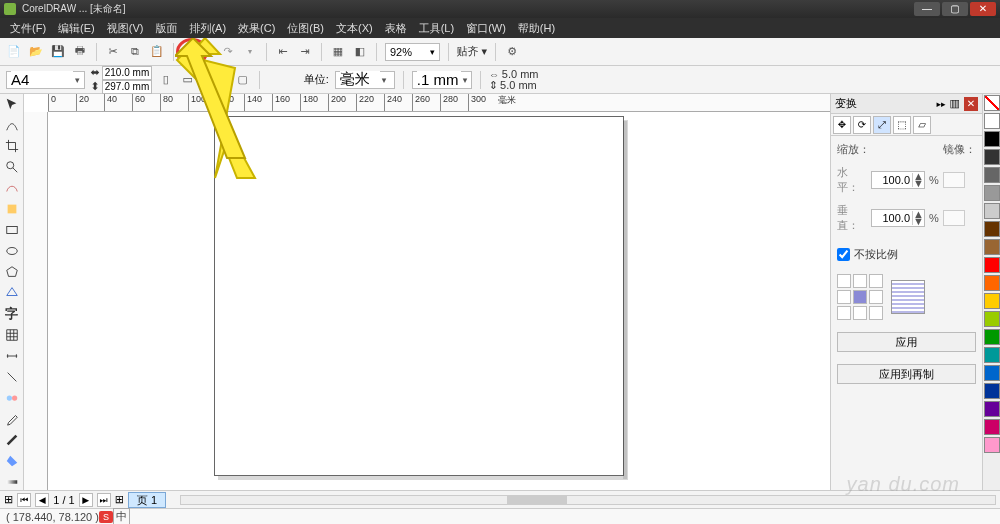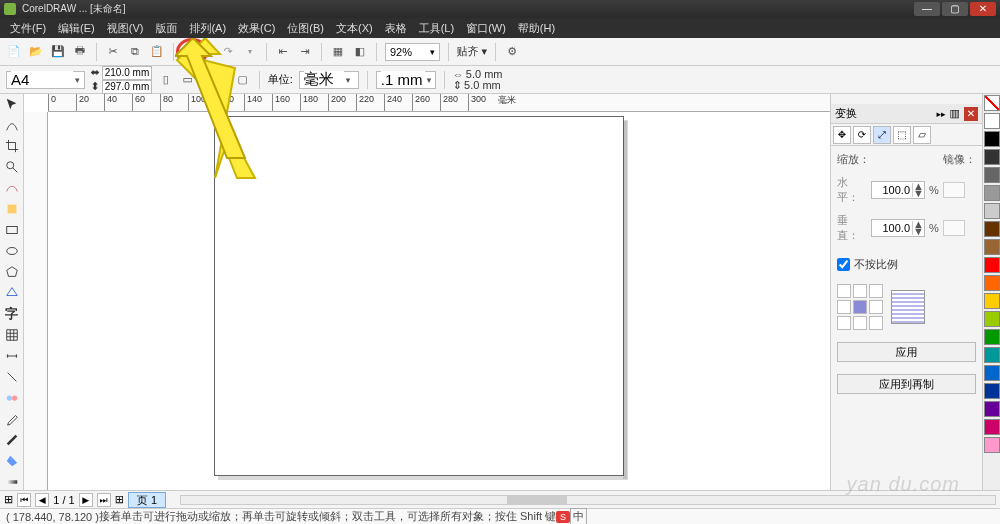--- a/index.html
+++ b/index.html
@@ -20,34 +20,34 @@
 .zoom-box{display:flex;align-items:center;border:1px solid #bbb;padding:0 4px;height:18px;background:#fff;}
 .zoom-box input{border:none;width:40px;font-size:11px;outline:none;}
 .snap-label{font-size:11px;color:#333;}
 .toolbar2{height:28px;background:#f4f4f4;border-bottom:1px solid #ccc;display:flex;align-items:center;padding:0 6px;gap:6px;}
 .combo{display:flex;align-items:center;border:1px solid #bbb;background:#fff;height:18px;padding:0 4px;}
 .combo input{border:none;width:62px;outline:none;font-size:15px;}
 .combo .arr{font-size:9px;color:#555;margin-left:2px;}
 .dim-group{display:flex;flex-direction:column;font-size:10px;line-height:11px;color:#333;}
 .dim-row{display:flex;align-items:center;gap:2px;}
 .small-input{border:1px solid #bbb;width:50px;height:14px;font-size:10px;padding:0 2px;}
-.unit-label{font-size:11px;}
+.unit-label{font-size:11px;margin-left:36px;}
 .workarea{position:absolute;top:94px;left:0;right:0;bottom:34px;display:flex;}
 .tools-left{width:24px;background:#f4f4f4;border-right:1px solid #ccc;display:flex;flex-direction:column;align-items:center;padding-top:2px;gap:4px;}
 .tool{width:18px;height:18px;display:flex;align-items:center;justify-content:center;color:#444;}
 .tool svg{width:14px;height:14px;}
 .canvas-zone{flex:1;position:relative;background:#fff;overflow:hidden;}
 .ruler-h{position:absolute;top:0;left:24px;right:0;height:18px;background:#fafafa;border-bottom:1px solid #aaa;display:flex;}
 .ruler-h .tick{position:relative;width:28px;border-left:1px solid #888;font-size:9px;color:#333;padding-left:2px;}
 .ruler-v{position:absolute;top:18px;left:0;width:24px;bottom:0;background:#fafafa;border-right:1px solid #aaa;}
 .page{position:absolute;top:22px;left:190px;width:410px;height:360px;border:1px solid #666;box-shadow:4px 4px 0 rgba(0,0,0,.15);}
 .page:after{content:"";position:absolute;right:-4px;top:4px;bottom:-4px;width:4px;background:rgba(0,0,0,.1);}
 .right-zone{width:170px;display:flex;}
 .panel{flex:1;background:#f4f4f4;border-left:1px solid #ccc;display:flex;flex-direction:column;}
-.panel-hd{height:20px;background:#eaeaea;border-bottom:1px solid #ccc;display:flex;align-items:center;padding:0 4px;font-size:11px;margin-top:10px;}
+.panel-hd{height:20px;background:#eaeaea;border-bottom:1px solid #ccc;display:flex;align-items:center;padding:0 4px;font-size:11px;}
 .panel-hd .sp{flex:1;}
 .panel-hd .x{width:14px;height:14px;background:#c0392b;color:#fff;text-align:center;line-height:13px;font-size:10px;}
 .panel-tabs{height:22px;display:flex;align-items:center;gap:2px;padding:2px;border-bottom:1px solid #ccc;}
 .ptab{width:18px;height:18px;border:1px solid #bbb;background:#fff;display:flex;align-items:center;justify-content:center;font-size:10px;}
 .panel-body{padding:6px;display:flex;flex-direction:column;gap:8px;}
 .row-lbl{display:flex;justify-content:space-between;font-size:11px;color:#555;}
 .num-row{display:flex;align-items:center;gap:4px;}
 .num-row .lbl{width:30px;color:#888;font-size:11px;}
 .spin{display:flex;align-items:center;border:1px solid #bbb;background:#fff;height:18px;}
 .spin input{border:none;width:40px;font-size:11px;text-align:right;padding-right:2px;outline:none;}
@@ -409,21 +409,20 @@
   <div class="nav">⏭</div>
   <span>⊞</span>
   <div class="page-tab">页 1</div>
   <div class="hscroll">
       <div class="thumb"></div>
     </div>
 </div>
 
 <div class="statusbar">
   <span>( 178.440, 78.120 )</span>
-  <span>接着单击可进行拖动或缩放；再单击可旋转或倾斜；双击工具，可选择所有对象；按住 Shift 键</span>
   <span class="ime">S</span>
   <span style="border:1px solid #aaa;padding:0 2px;">中</span>
 </div>
 
 <div class="arrow-annot">
   <svg viewBox="0 0 100 160">
     <path d="M15 0 L45 0 L30 -16 Z" transform="translate(0,16)" fill="#ffeb3b" stroke="#c9b300" stroke-width="2"></path>
     <path d="M20 4 L2 22 L20 40 L20 30 L80 140 L62 140 L50 110 L40 140 L60 30 L20 20 Z" fill="#ffeb3b" stroke="#c9b300" stroke-width="2" transform="rotate(0)"></path>
     <polygon points="18,0 36,18 27,18 70,120 52,120 12,18 0,18" fill="#ffeb3b" stroke="#b8a000" stroke-width="2"></polygon>
   </svg>

